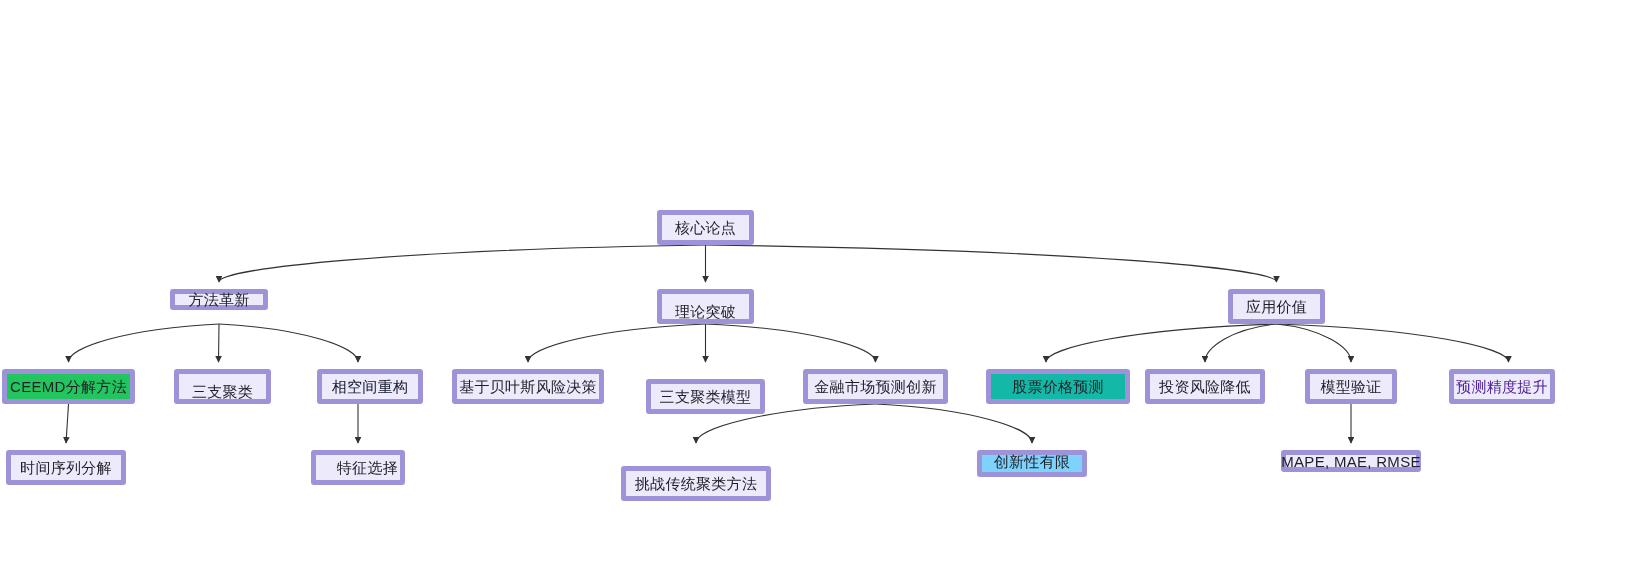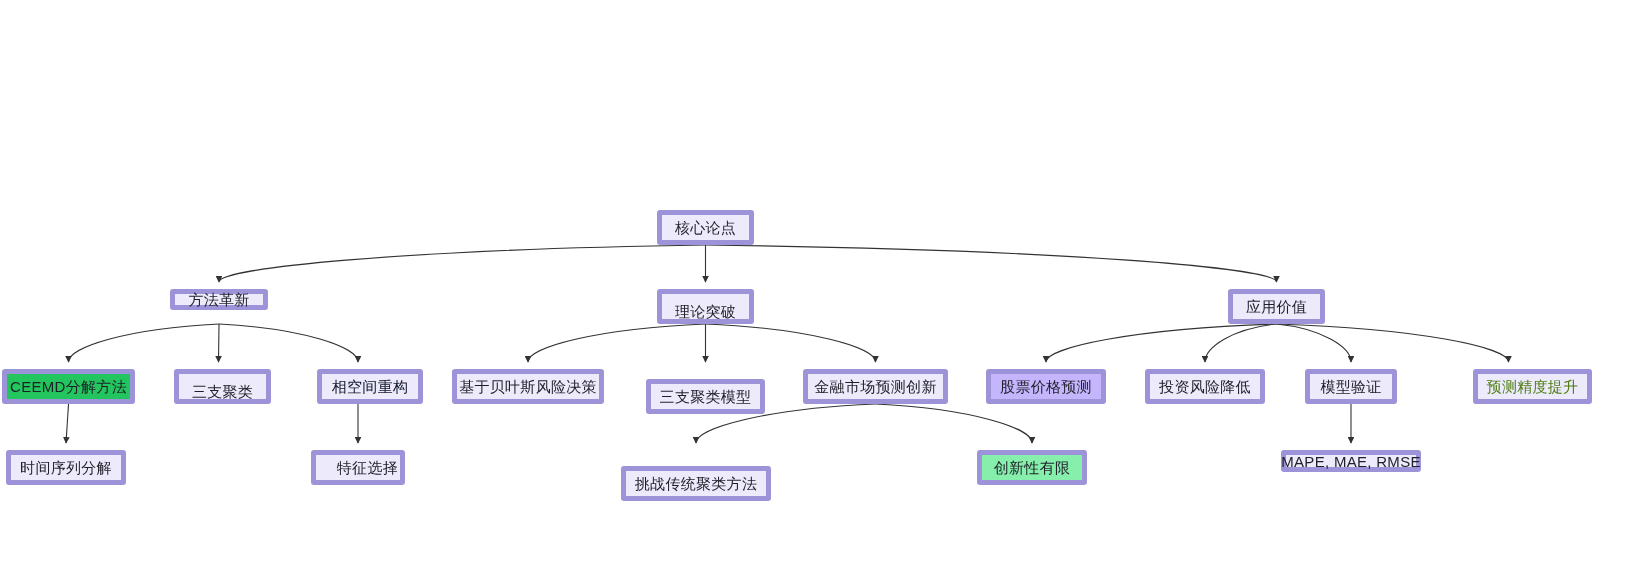--- a/index.html
+++ b/index.html
@@ -100,41 +100,41 @@
       </div>
       <div class="flow-node" style="left: 452px; top: 369px; width: 152px; height: 35px; background: rgb(236, 234, 251); border-color: rgb(157, 147, 216); color: rgb(31, 31, 40);">
         <span class="node-label">基于贝叶斯风险决策</span>
       </div>
       <div class="flow-node" style="left: 646px; top: 379px; width: 119px; height: 35px; background: rgb(236, 234, 251); border-color: rgb(157, 147, 216); color: rgb(31, 31, 40); text-align: right;">
         <span class="node-label">三支聚类模型</span>
       </div>
       <div class="flow-node" style="left: 803px; top: 369px; width: 145px; height: 35px; background: rgb(236, 234, 251); border-color: rgb(157, 147, 216); color: rgb(31, 31, 40);">
         <span class="node-label">金融市场预测创新</span>
       </div>
-      <div class="flow-node" style="left: 986px; top: 369px; width: 120px; height: 35px; background: #c4b5fd; border-color: rgb(157, 147, 216); color: rgb(31, 31, 40);">
+      <div class="flow-node" style="left: 986px; top: 369px; width: 144px; height: 35px; background: #14b8a6; border-color: rgb(157, 147, 216); color: rgb(31, 31, 40);">
         <span class="node-label">股票价格预测</span>
       </div>
       <div class="flow-node" style="left: 1145px; top: 369px; width: 120px; height: 35px; background: rgb(236, 234, 251); border-color: rgb(157, 147, 216); color: rgb(31, 31, 40); justify-content: center;">
         <span class="node-label">投资风险降低</span>
       </div>
       <div class="flow-node" style="left: 1305px; top: 369px; width: 92px; height: 35px; background: rgb(236, 234, 251); border-color: rgb(157, 147, 216); color: rgb(31, 31, 40);">
         <span class="node-label">模型验证</span>
       </div>
-      <div class="flow-node" style="left: 1449px; top: 369px; width: 119px; height: 35px; background: rgb(236, 234, 251); border-color: rgb(157, 147, 216); color: #4d7c0f; margin-left: 24px;">
+      <div class="flow-node" style="left: 1449px; top: 369px; width: 106px; height: 35px; background: rgb(236, 234, 251); border-color: rgb(157, 147, 216); color: #4c1d95;">
         <span class="node-label">预测精度提升</span>
       </div>
       <div class="flow-node" style="left: 6px; top: 450px; width: 120px; height: 35px; background: rgb(236, 234, 251); border-color: rgb(157, 147, 216); color: rgb(31, 31, 40);">
         <span class="node-label">时间序列分解</span>
       </div>
       <div class="flow-node" style="left: 311px; top: 450px; width: 94px; height: 35px; background: rgb(236, 234, 251); border-color: rgb(157, 147, 216); color: rgb(31, 31, 40); justify-content: flex-end;">
         <span class="node-label">特征选择</span>
       </div>
       <div class="flow-node" style="left: 621px; top: 450px; width: 150px; height: 35px; background: rgb(236, 234, 251); border-color: rgb(157, 147, 216); color: rgb(31, 31, 40); margin-top: 16px;">
         <span class="node-label">挑战传统聚类方法</span>
       </div>
-      <div class="flow-node" style="left: 977px; top: 450px; width: 110px; height: 35px; background: #86efac; border-color: rgb(157, 147, 216); color: rgb(31, 31, 40);">
+      <div class="flow-node" style="left: 977px; top: 450px; width: 110px; height: 27px; background: #7dd3fc; border-color: rgb(157, 147, 216); color: rgb(31, 31, 40); font-family: Liberation Mono, monospace;">
         <span class="node-label">创新性有限</span>
       </div>
       <div class="flow-node" style="left: 1281px; top: 450px; width: 140px; height: 22px; background: rgb(236, 234, 251); border-color: rgb(157, 147, 216); color: rgb(31, 31, 40);">
         <span class="node-label">MAPE, MAE, RMSE</span>
       </div>
     </div>
 </div>
 
 </body></html>

